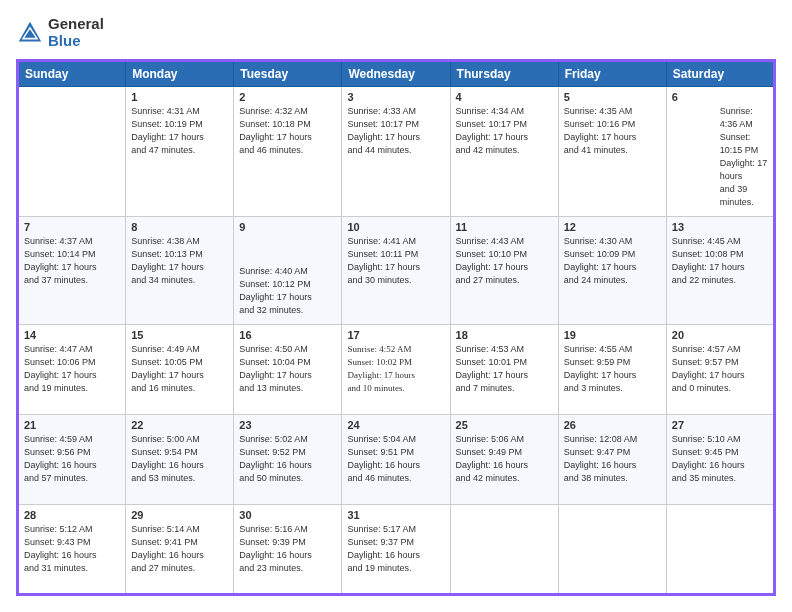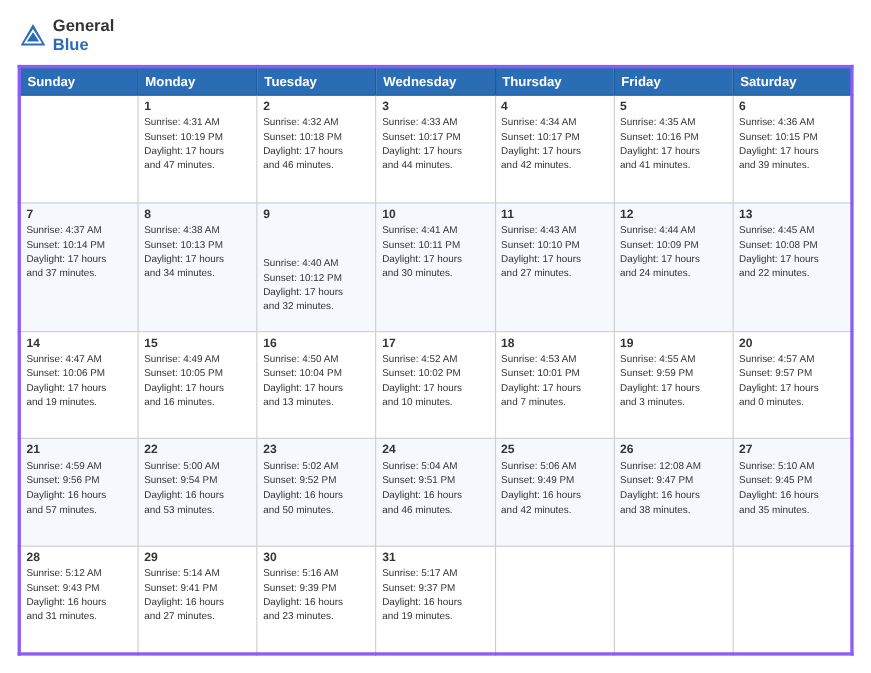--- a/index.html
+++ b/index.html
@@ -172,21 +172,21 @@
           </td>
           <td>
             <div class="day-number">5</div>
             <div class="day-info" style="white-space: pre-line;">Sunrise: 4:35 AM
 Sunset: 10:16 PM
 Daylight: 17 hours
 and 41 minutes.</div>
           </td>
           <td>
             <div class="day-number">6</div>
-            <div class="day-info" style="white-space: pre-line;">Sunrise: 4:36 AM
+            <div class="day-info" style="white-space: pre-line; margin-left: 48px;">Sunrise: 4:36 AM
 Sunset: 10:15 PM
 Daylight: 17 hours
 and 39 minutes.</div>
           </td>
         </tr>
         <tr>
           <td>
             <div class="day-number">7</div>
             <div class="day-info" style="white-space: pre-line;">Sunrise: 4:37 AM
 Sunset: 10:14 PM
@@ -216,21 +216,21 @@
           </td>
           <td>
             <div class="day-number">11</div>
             <div class="day-info" style="white-space: pre-line;">Sunrise: 4:43 AM
 Sunset: 10:10 PM
 Daylight: 17 hours
 and 27 minutes.</div>
           </td>
           <td>
             <div class="day-number">12</div>
-            <div class="day-info" style="white-space: pre-line;">Sunrise: 4:44 AM
+            <div class="day-info" style="white-space: pre-line;">Sunrise: 4:30 AM
 Sunset: 10:09 PM
 Daylight: 17 hours
 and 24 minutes.</div>
           </td>
           <td>
             <div class="day-number">13</div>
             <div class="day-info" style="white-space: pre-line;">Sunrise: 4:45 AM
 Sunset: 10:08 PM
 Daylight: 17 hours
 and 22 minutes.</div>
@@ -253,21 +253,21 @@
           </td>
           <td>
             <div class="day-number">16</div>
             <div class="day-info" style="white-space: pre-line;">Sunrise: 4:50 AM
 Sunset: 10:04 PM
 Daylight: 17 hours
 and 13 minutes.</div>
           </td>
           <td>
             <div class="day-number">17</div>
-            <div class="day-info" style="white-space: pre-line;">Sunrise: 4:52 AM
+            <div class="day-info" style="white-space: pre-line; font-family: Liberation Serif, serif;">Sunrise: 4:52 AM
 Sunset: 10:02 PM
 Daylight: 17 hours
 and 10 minutes.</div>
           </td>
           <td>
             <div class="day-number">18</div>
             <div class="day-info" style="white-space: pre-line;">Sunrise: 4:53 AM
 Sunset: 10:01 PM
 Daylight: 17 hours
 and 7 minutes.</div>

